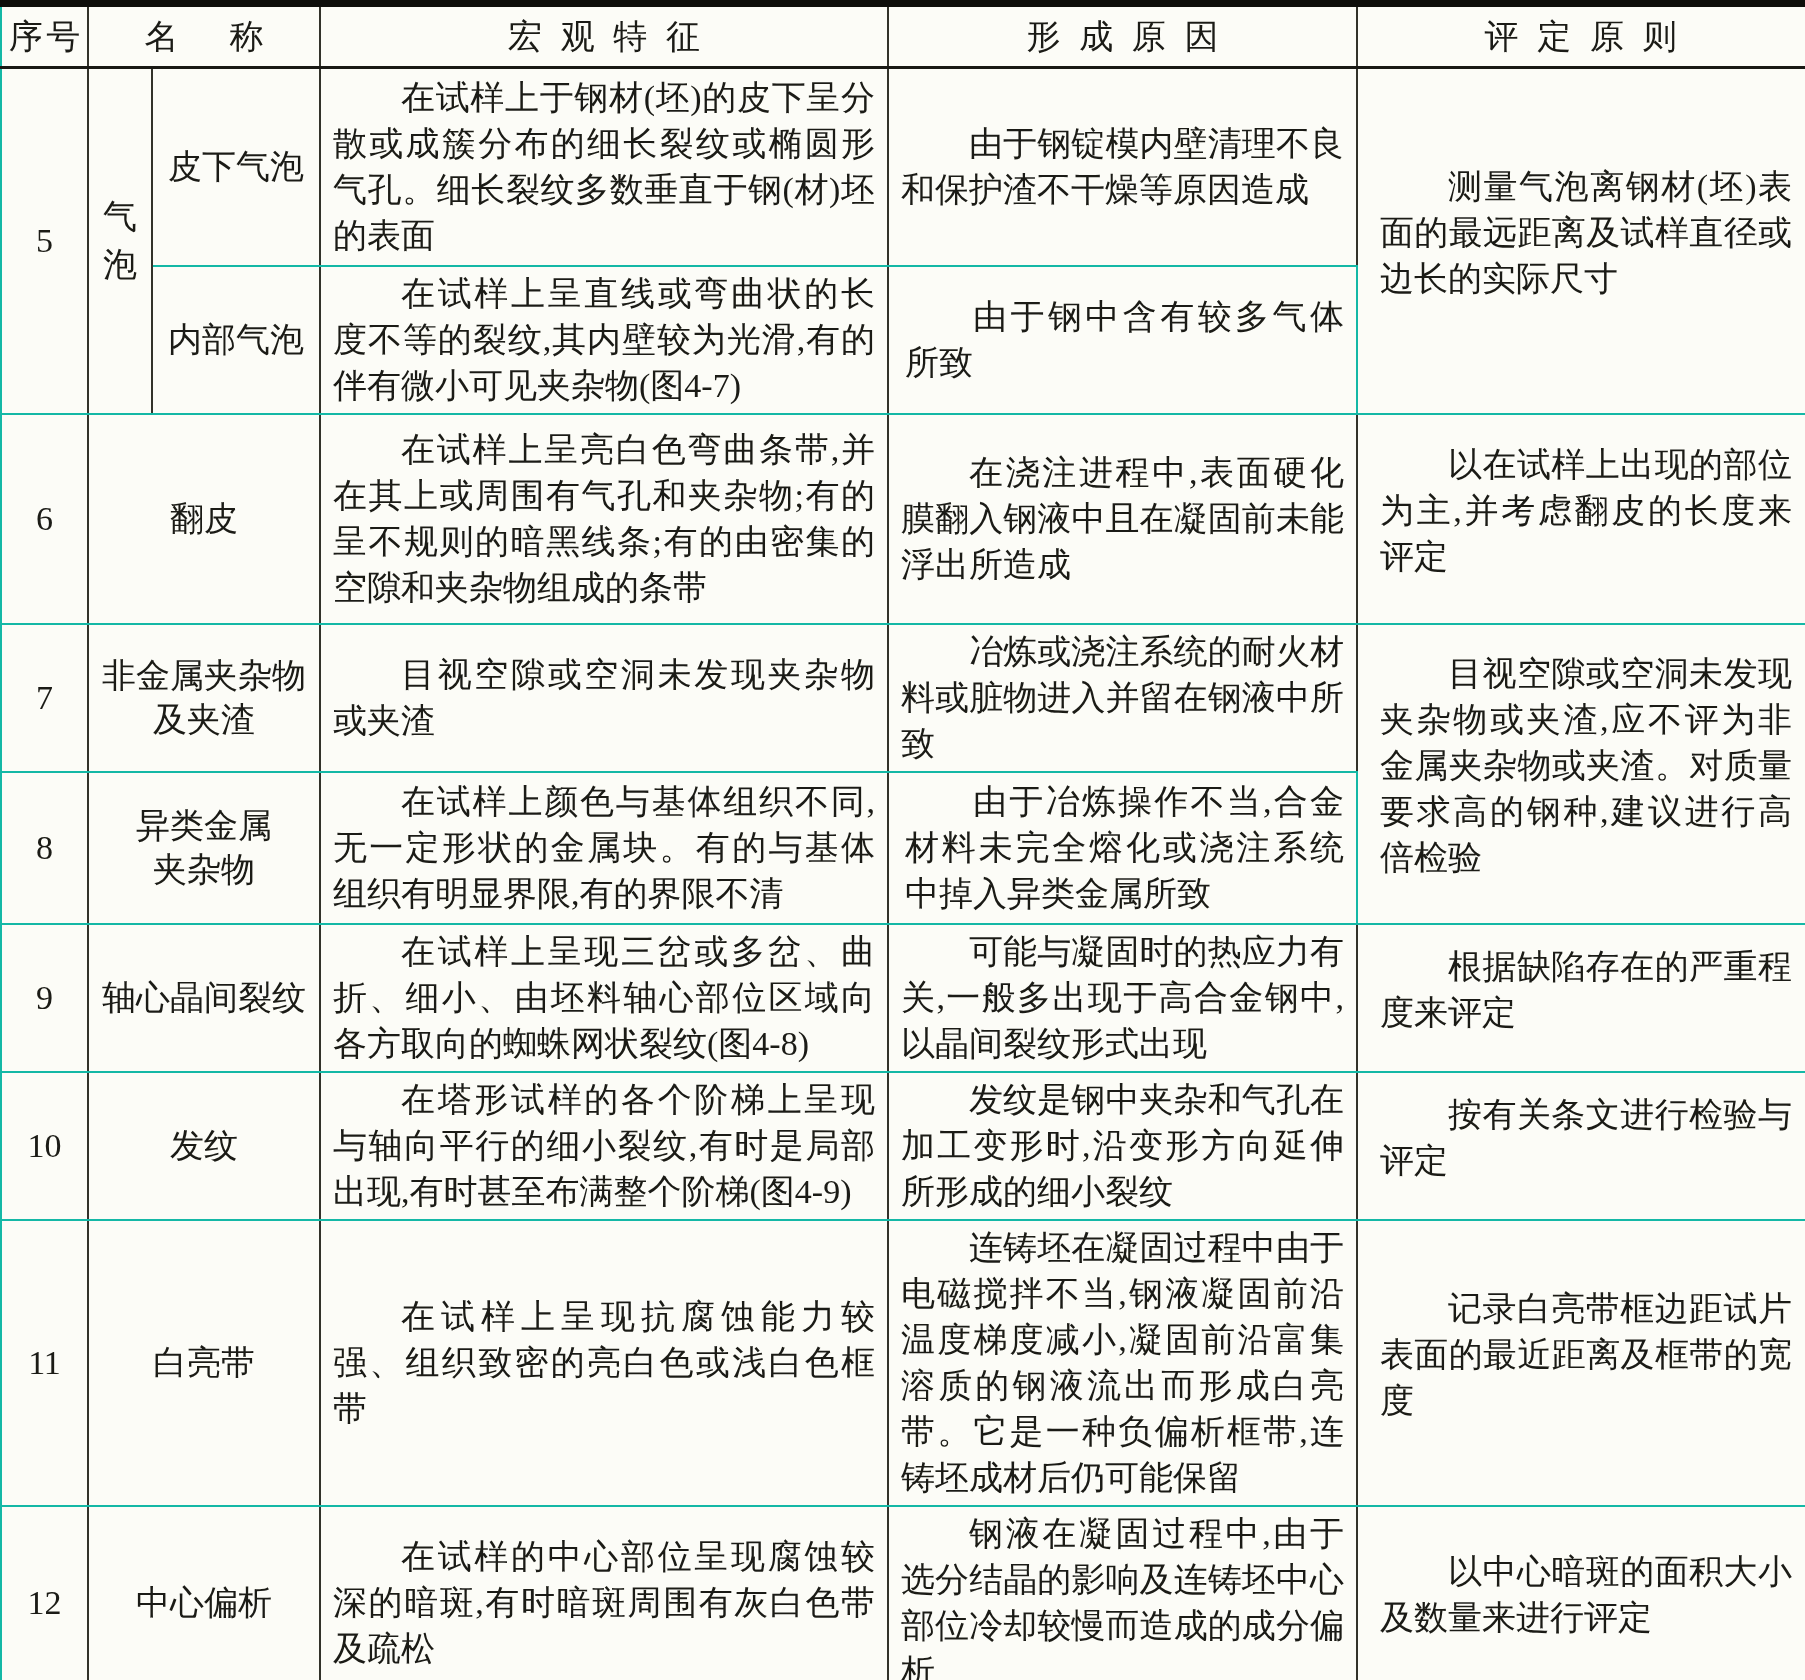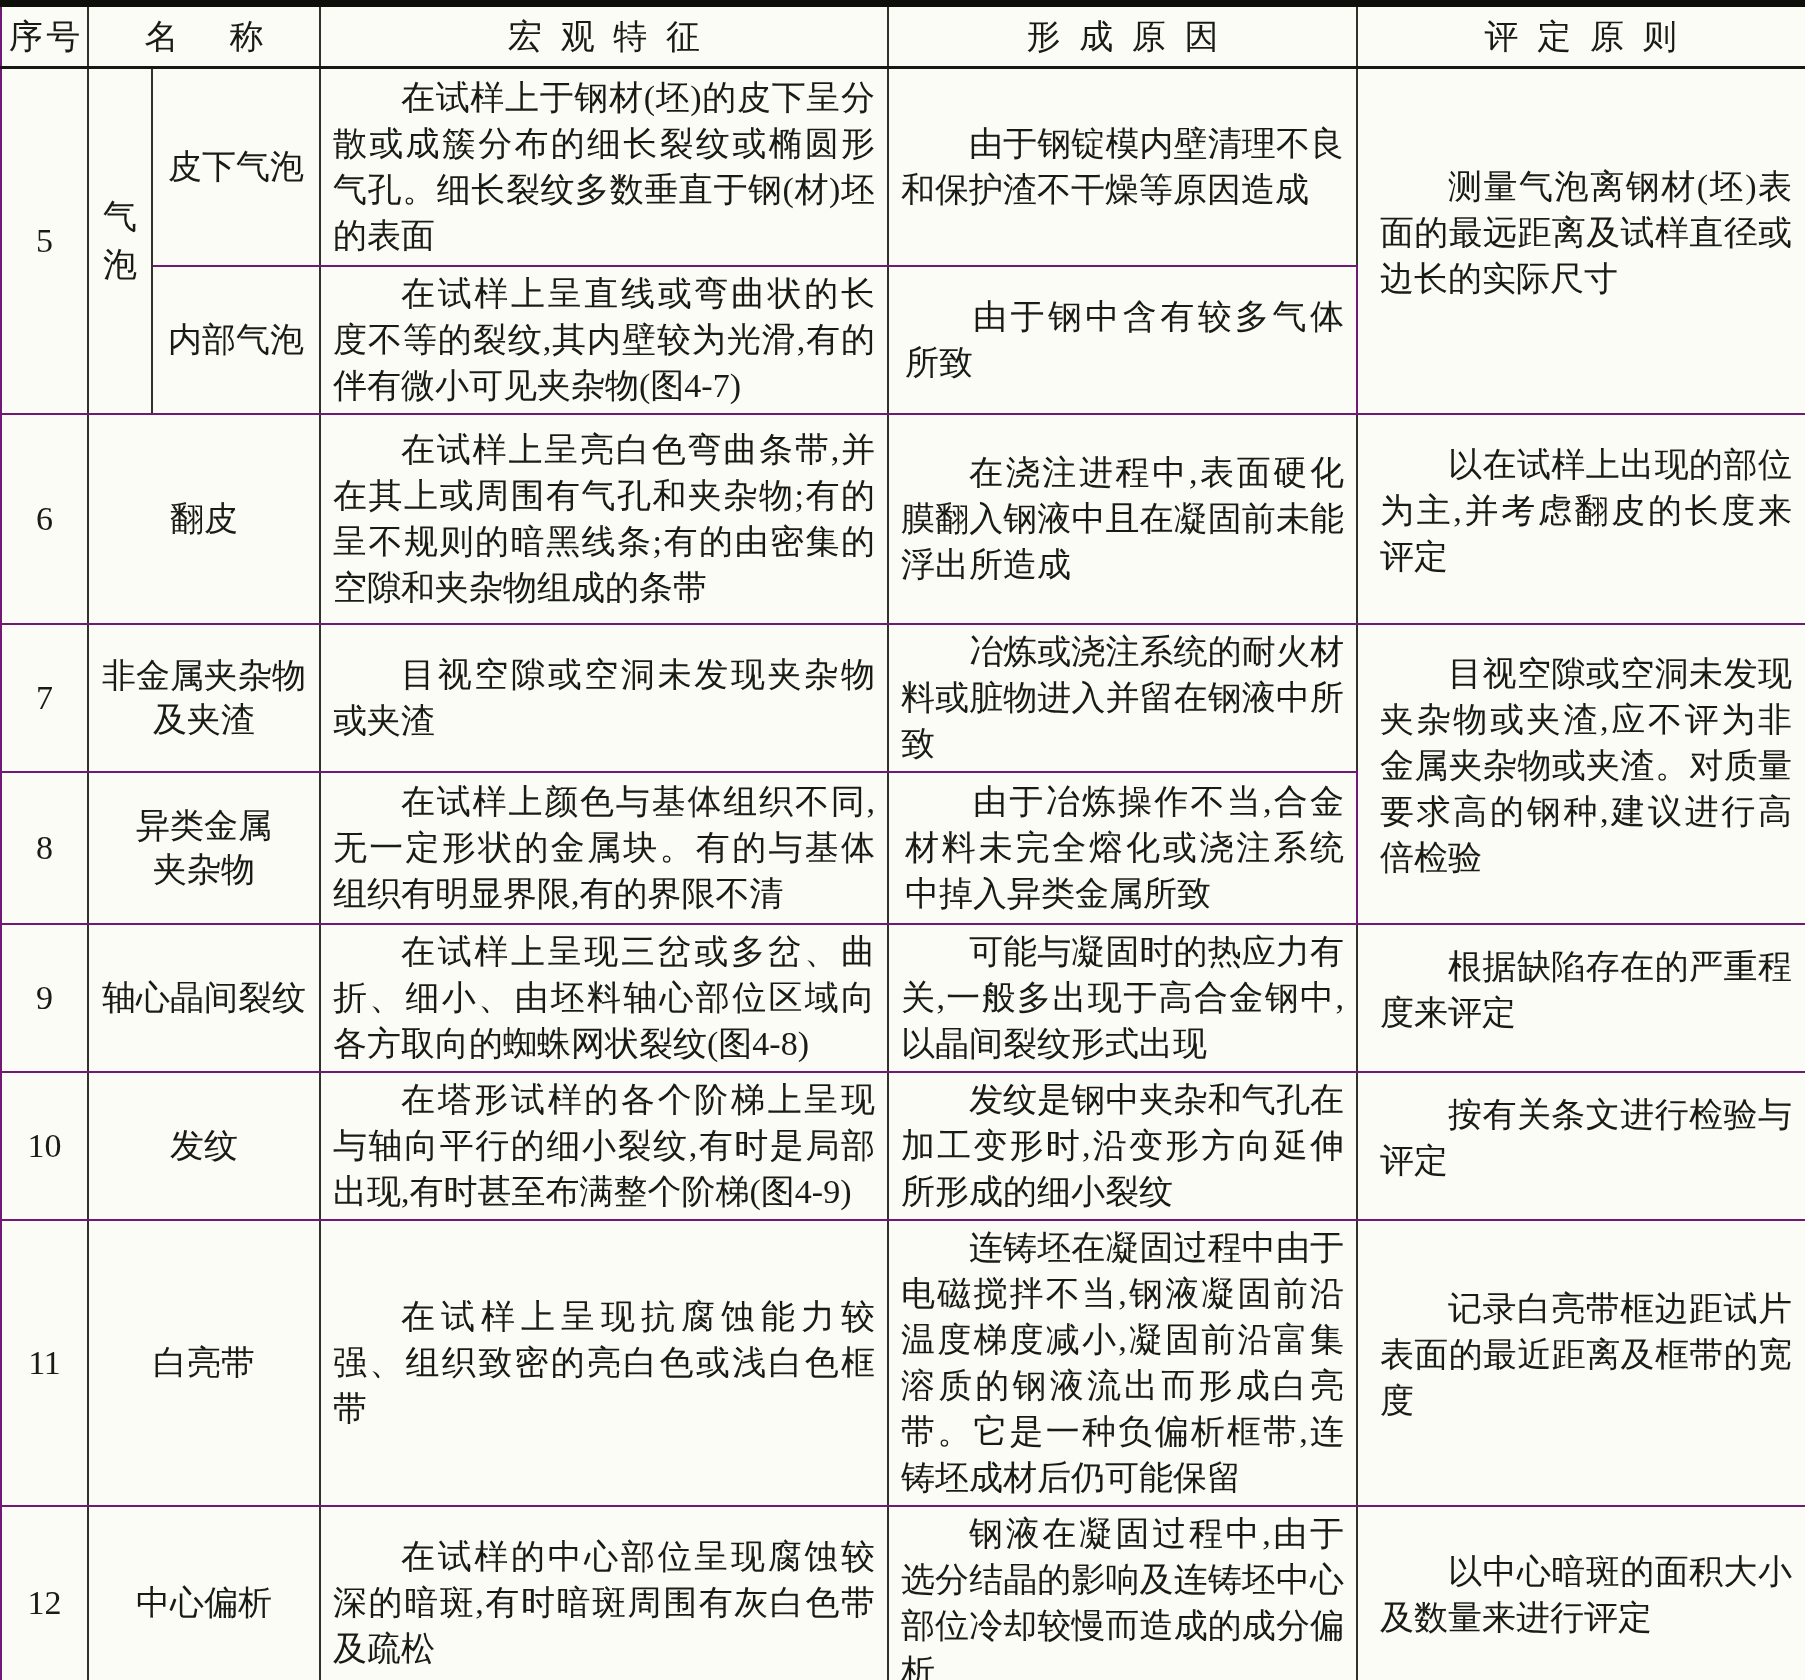--- a/index.html
+++ b/index.html
@@ -19,21 +19,21 @@
     border-left:2px solid #32322a;
   }
   col.c-no{width:87px;}
   col.c-grp{width:64px;}
   col.c-sub{width:168px;}
   col.c-macro{width:568px;}
   col.c-cause{width:469px;}
   col.c-eval{width:449px;}
 
   th,td{
-    border:2px solid #701a75;
+    border:2px solid #14b8a6;
     border-right:2px solid #32322a;
     vertical-align:middle;
     font-size:34px;
     line-height:46px;
     padding:4px 12px;
     overflow:hidden;
   }
   th:last-child,td:last-child{border-right:none;padding-left:16px;}
   thead th{
     font-weight:normal;

